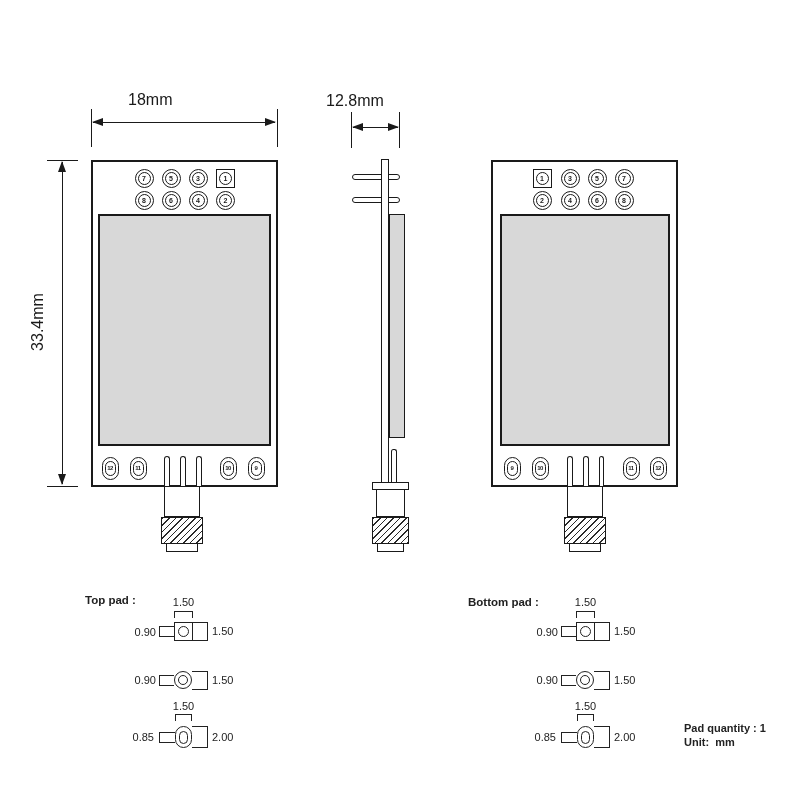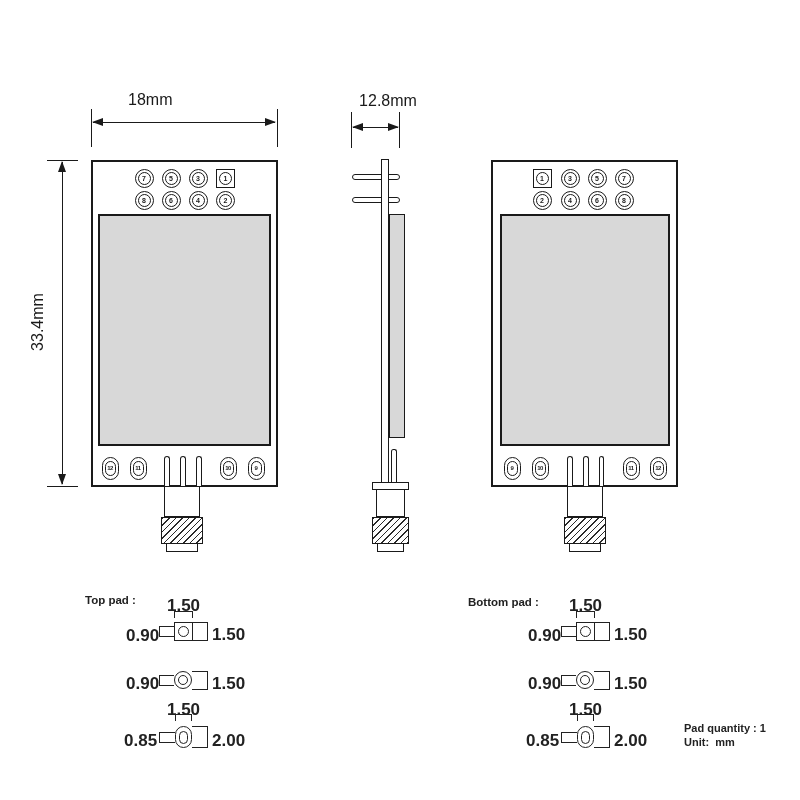--- a/index.html
+++ b/index.html
@@ -46,41 +46,41 @@
   .pin{position:absolute;height:6.5px;border:1.3px solid #1a1a1a;border-radius:3.2px;background:#fff;}
   .pcb{position:absolute;border:1.7px solid #1a1a1a;background:#fff;}
   .can-side{position:absolute;border:1.6px solid #1a1a1a;background:#d8d8d8;}
   .leg{position:absolute;border:1.3px solid #1a1a1a;border-bottom:none;
        border-radius:2.5px 2.5px 0 0;background:#fff;}
   .flange{position:absolute;border:1.5px solid #1a1a1a;background:#fff;}
 
   
   .pdgroup{position:absolute;top:0;width:0;height:0;}
   .grp-label{position:absolute;font-size:11.5px;font-weight:600;color:#222;white-space:pre;}
-  .dim-sm{position:absolute;font-size:17px;font-weight:700;color:#222;white-space:pre;}
+  .dim-sm{position:absolute;font-size:11px;font-weight:400;color:#222;white-space:pre;}
   .meas-top{position:absolute;height:7px;border-top:1.2px solid #222;
             border-left:1.2px solid #222;border-right:1.2px solid #222;}
   .brk-l{position:absolute;border-left:1.2px solid #222;border-top:1.2px solid #222;border-bottom:1.2px solid #222;}
   .brk-r{position:absolute;border-right:1.2px solid #222;border-top:1.2px solid #222;border-bottom:1.2px solid #222;}
   .dpad{position:absolute;border:1.7px solid #222;background:#fff;}
   .dpad-in{position:absolute;inset:2.8px;border:1.4px solid #222;border-radius:50%;}
   .dpad-in.ovin{inset:3.5px 2.6px;border-radius:5px;}
   .note{position:absolute;font-size:11px;font-weight:600;color:#222;white-space:pre;}
 </style>
 </head>
 <body>
 
 <div id="canvas">
 
   <div class="dim-lg" style="left:128px;top:91px;width:80px;text-align:left">18mm</div>
   <div class="xline" style="left:91px;top:109px;width:1.2px;height:38px"></div>
   <div class="xline" style="left:276.5px;top:109px;width:1.2px;height:38px"></div>
   <div class="arrow-h" style="left:93px;top:122px;width:182px"></div>
 
-  <div class="dim-lg" style="left:348px;top:92px;width:80px;text-align:center">12.8mm</div>
+  <div class="dim-lg" style="left:326px;top:92px;width:80px;text-align:left">12.8mm</div>
   <div class="xline" style="left:351px;top:112px;width:1.2px;height:36px"></div>
   <div class="xline" style="left:398.5px;top:112px;width:1.2px;height:36px"></div>
   <div class="arrow-h" style="left:352.5px;top:127px;width:45px"></div>
 
   <div class="dim-lg" style="left:-3px;top:313px;width:82px;text-align:center;transform:rotate(-90deg)">33.4mm</div>
   <div class="xline" style="left:47px;top:160px;width:31px;height:1.2px"></div>
   <div class="xline" style="left:47px;top:486px;width:31px;height:1.2px"></div>
   <div class="arrow-v" style="left:61.5px;top:162px;height:322px"></div>
 
   <div id="frontView" style="position:absolute;inset:0">

